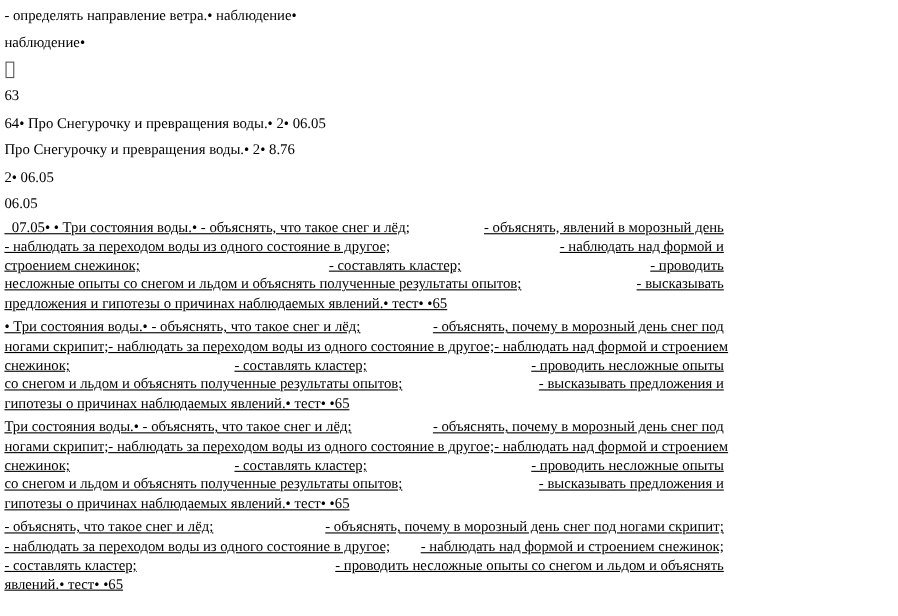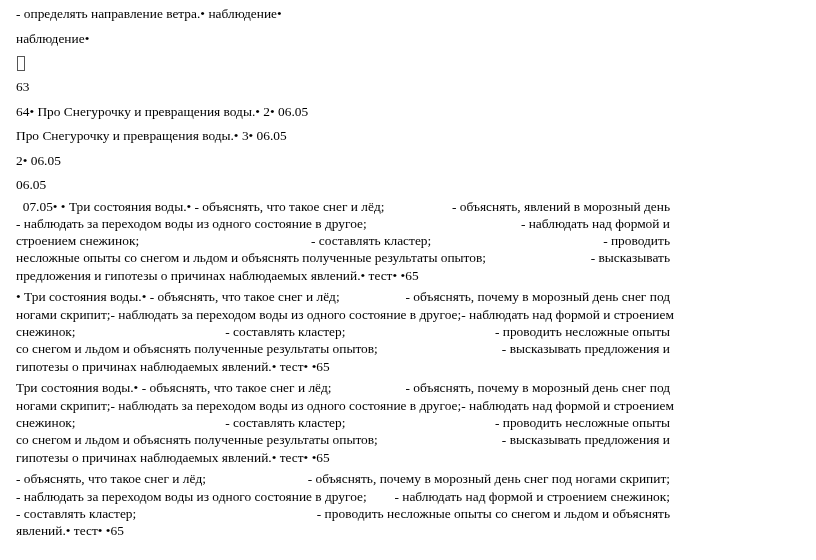--- a/index.html
+++ b/index.html
@@ -9,45 +9,44 @@
     background: #ffffff;
     color: #000000;
     font-family: "Liberation Serif", "DejaVu Serif", serif;
     font-size: 13.4px;
     overflow: hidden;
   }
   .page {
     width: 663px; height: 560px;
     padding: 2px 5px 0 4px;
     background: #ffffff;
-    margin-left: 12px;
   }
   .line { line-height: 24.5px; white-space: pre-wrap; }
   .line.center { text-align: left; }
   .line.left { text-align: left; }
   .obj-box {
     width: 8px; height: 15px;
     border: 1px solid #555;
     margin: 5px 0 4px 1px;
   }
   .paragraph { margin: 0 0 4.5px 0; }
-  .pline { line-height: 17.3px; white-space: pre-wrap; }
+  .pline { line-height: 17.3px; white-space: pre-wrap; text-decoration: underline; }
   .pline.spread { display: flex; justify-content: space-between; }
   .pline span { white-space: pre; }
 </style>
 </head>
 <body>
 
 <div class="page" id="page">
     <div class="line left">- определять направление ветра.• наблюдение•</div>
     <div class="line left">наблюдение•</div>
     <div class="obj-box"></div>
     <div class="line center">63</div>
     <div class="line center">64• Про Снегурочку и превращения воды.• 2• 06.05</div>
-    <div class="line left">Про Снегурочку и превращения воды.• 3• 06.05</div>
+    <div class="line left">Про Снегурочку и превращения воды.• 2• 8.76</div>
     <div class="line center">2• 06.05</div>
     <div class="line center">06.05</div>
     <div class="paragraph">
       <div class="pline spread"><span>  07.05• • Три состояния воды.• - объяснять, что такое снег и лёд;</span><span>- объяснять, явлений в морозный день</span></div>
       <div class="pline spread"><span>- наблюдать за переходом воды из одного состояние в другое;</span><span>- наблюдать над формой и</span></div>
       <div class="pline spread"><span>строением снежинок;</span><span>- составлять кластер;</span><span>- проводить</span></div>
       <div class="pline spread"><span>несложные опыты со снегом и льдом и объяснять полученные результаты опытов;</span><span>- высказывать</span></div>
       <div class="pline"><span>предложения и гипотезы о причинах наблюдаемых явлений.• тест• •65</span></div>
     </div>
     <div class="paragraph">

